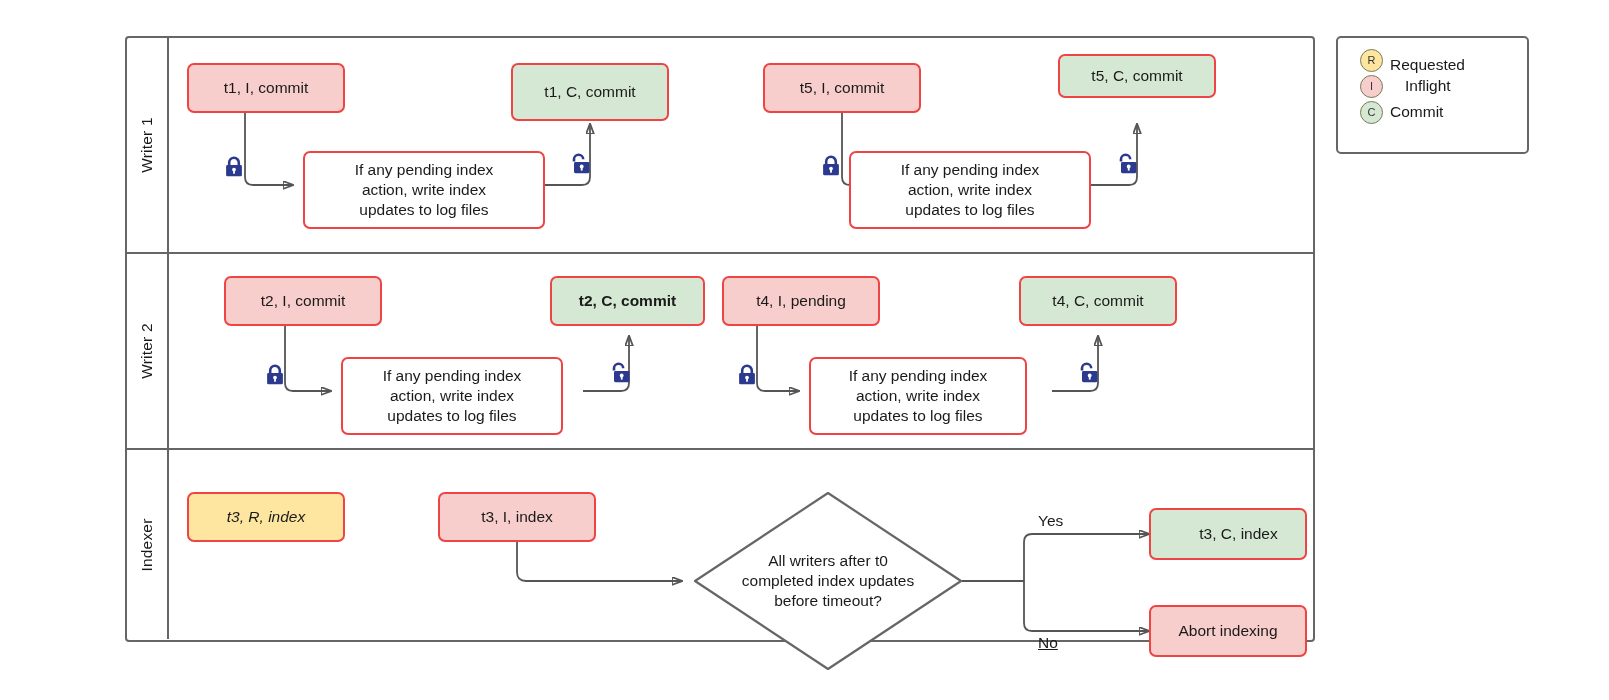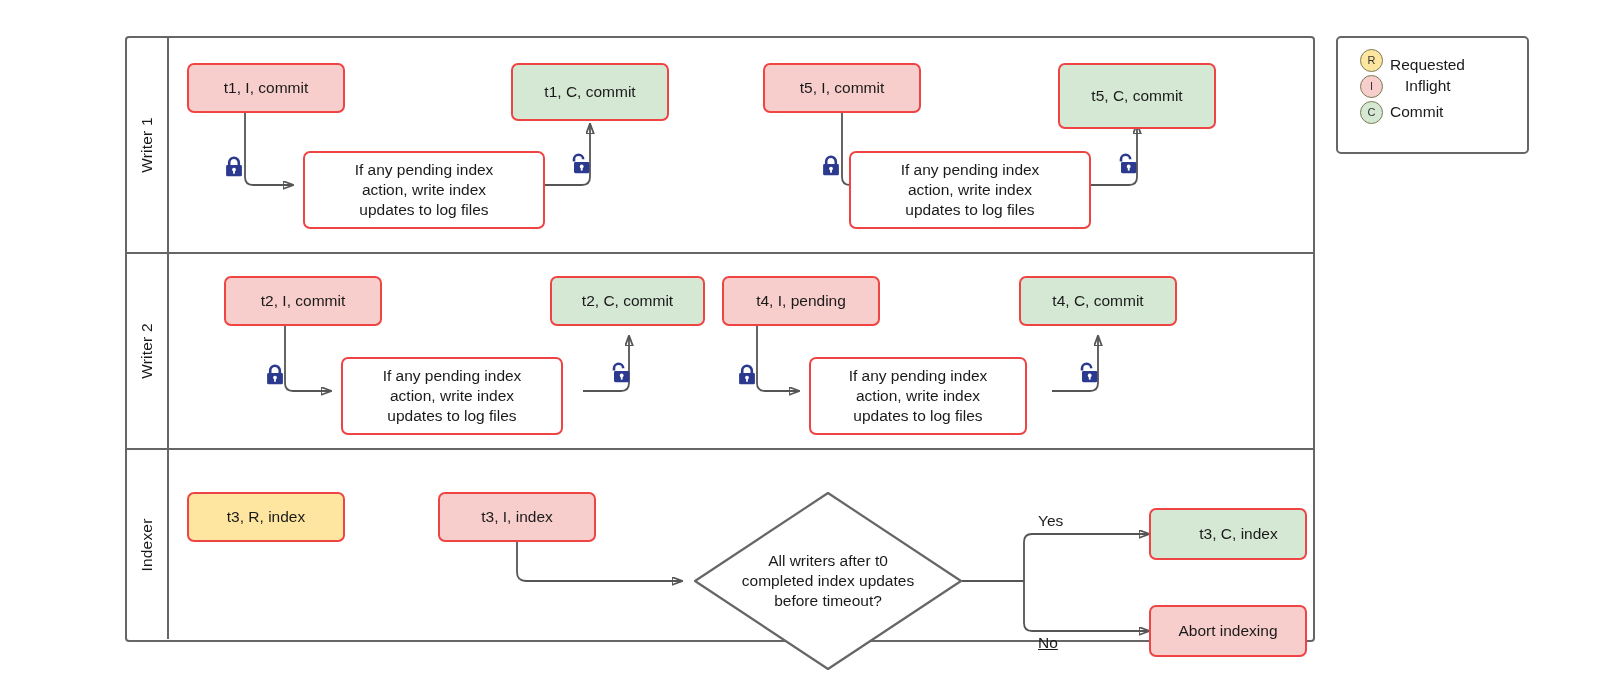--- a/index.html
+++ b/index.html
@@ -23,21 +23,21 @@
         font-size:15.5px;color:#1a1a1a;letter-spacing:.2px;}
   .lane-body{position:absolute;left:42px;top:0;right:0;bottom:0;}
 
   
   .node{position:absolute;box-sizing:border-box;border:2px solid #ef4444;
         border-radius:7px;display:flex;align-items:center;justify-content:center;
         text-align:center;font-size:15.5px;line-height:1.28;color:#1a1a1a;
         padding:2px 6px;}
   .n-pink{background:#f8cecc;}
   .n-green{background:#d5e8d4;}
-  .n-yellow{background:#ffe6a0;}
+  .n-yellow{background:#ffe6a0;font-style:italic;}
   .n-white{background:#ffffff;}
 
   
   .diamond-wrap{position:absolute;}
   .diamond-wrap svg{position:absolute;left:0;top:0;overflow:visible;}
   .diamond-text{position:absolute;left:0;top:0;width:100%;height:100%;
         display:flex;align-items:center;justify-content:center;text-align:center;
         font-size:15.5px;line-height:1.3;color:#1a1a1a;padding:0 34px;
         box-sizing:border-box;}
 
@@ -117,21 +117,21 @@
         </div>
 
         <div class="node n-white" style="left:680px;top:113px;width:242px;height:78px;">
           <span>
             <span>If any pending index</span><br>
             <span>action, write index</span><br>
             <span>updates to log files</span>
           </span>
         </div>
 
-        <div class="node n-green" style="left:889px;top:25px;width:158px;height:66px;">
+        <div class="node n-green" style="left:889px;top:16px;width:158px;height:44px;">
           <span>t5, C, commit</span>
         </div>
 
         <span class="lock" style="left:54px;top:118px;">
           <svg viewBox="0 0 22 22" width="22" height="22" aria-hidden="true">
             <path d="M6.2 9.2 V6.6 a4.8 4.8 0 0 1 9.6 0 V9.2" fill="none" stroke="#2b3a8f" stroke-width="2.6"></path>
             <rect x="3.1" y="9.1" width="15.8" height="11.2" rx="1.4" fill="#2b3a8f"></rect>
             <circle cx="11" cy="13.6" r="1.9" fill="#ffffff"></circle>
             <rect x="10.1" y="13.6" width="1.8" height="4.1" fill="#ffffff"></rect>
           </svg>
@@ -181,21 +181,21 @@
         </div>
 
         <div class="node n-white" style="left:172px;top:103px;width:222px;height:78px;">
           <span>
             <span>If any pending index</span><br>
             <span>action, write index</span><br>
             <span>updates to log files</span>
           </span>
         </div>
 
-        <div class="node n-green" style="left:381px;top:22px;width:155px;height:50px;">
+        <div class="node n-green" style="left:381px;top:22px;width:155px;height:50px;font-weight:bold;">
           <span>t2, C, commit</span>
         </div>
 
         <div class="node n-pink" style="left:553px;top:22px;width:158px;height:50px;">
           <span>t4, I, pending</span>
         </div>
 
         <div class="node n-white" style="left:640px;top:103px;width:218px;height:78px;">
           <span>
             <span>If any pending index</span><br>

